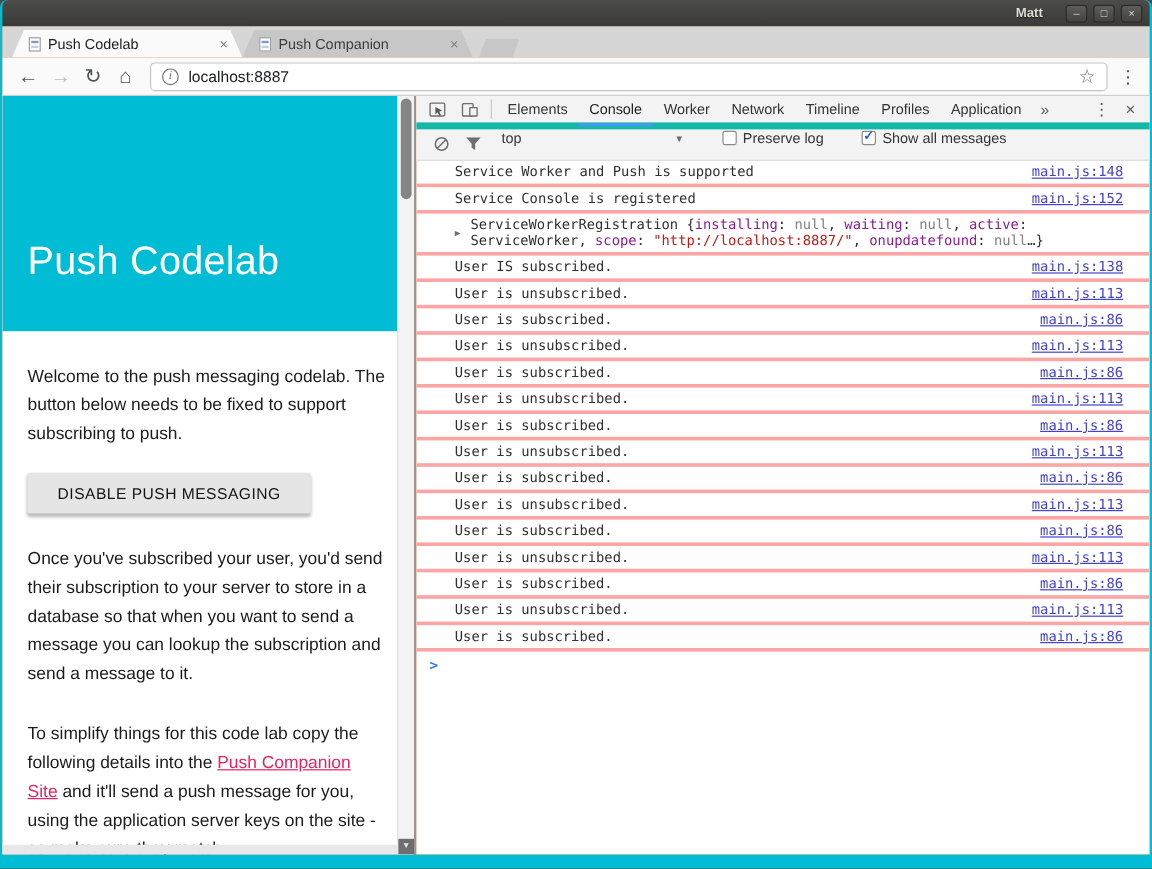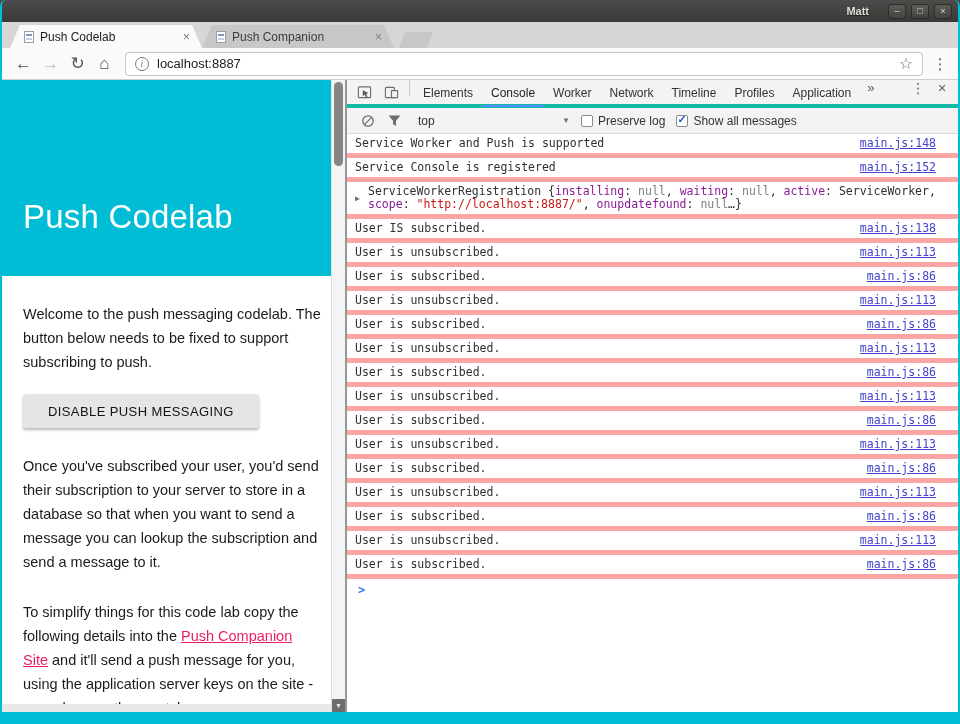--- a/index.html
+++ b/index.html
@@ -39,37 +39,37 @@
   .page-main p{margin:26px 10px 0 21px;font-size:14.5px;line-height:24px;color:#1b1b1b}
   .push-btn{display:block;margin:20px 0 0 21px;height:34px;padding:0 25px;background:#e5e5e5;border:none;border-radius:2px;box-shadow:0 2px 3px rgba(0,0,0,.28);font-family:"Liberation Sans",sans-serif;font-size:13px;letter-spacing:.4px;color:#141414}
   .pink-link{color:#e91e63;text-decoration:underline}
   .page-bottom-bar{position:absolute;bottom:0;left:0;right:0;height:8px;background:#e8e8e8}
   .page-scrollbar{width:14px;flex:none;background:#f4f4f4;border-left:1px solid #e0e0e0;position:relative}
   .thumb{position:absolute;top:2px;left:2px;right:2px;height:84px;background:#858585;border-radius:6px}
   .scroll-down{position:absolute;bottom:0;left:0;right:0;height:13px;background:#6e6e6e;color:#e8e8e8;font-size:7px;line-height:13px;text-align:center}
   .divider{width:2px;background:#969696;flex:none}
   
   .devtools{flex:1;display:flex;flex-direction:column;background:#fff;min-width:0}
-  .dt-tabbar{height:28px;background:#f3f3f3;border-bottom:4px solid #14b8a6;display:flex;align-items:flex-start;padding:0 4px;font-size:12px;color:#333;flex:none}
+  .dt-tabbar{height:28px;background:#f3f3f3;border-bottom:6px solid #14b8a6;display:flex;align-items:center;padding:0 4px;font-size:12px;color:#333;flex:none}
   .dt-iconbtn{width:27px;height:24px;display:flex;align-items:center;justify-content:center;flex:none}
   .dt-sep{width:1px;height:16px;background:#c9c9c9;margin:0 4px;flex:none}
   .dt-tabs{display:flex;height:27px}
   .dt-tab{padding:0 9px;line-height:27px;white-space:nowrap;color:#333}
   .dt-tab.active{box-shadow:inset 0 -2px 0 #4d90fe;color:#222}
   .dt-more{padding:0 7px;color:#5a5a5a;font-size:13px}
   .dt-spacer{flex:1}
   .dt-menu,.dt-close{width:24px;text-align:center;color:#5a5a5a;font-size:14px;flex:none}
-  .dt-console-toolbar{height:26px;background:#f3f3f3;border-bottom:1px solid #dadada;display:flex;align-items:center;padding:0 7px;font-size:12px;color:#333;flex:none}
+  .dt-console-toolbar{height:26px;background:#f3f3f3;border-bottom:1px solid #dadada;display:flex;align-items:flex-start;padding:0 7px;font-size:12px;color:#333;flex:none}
   .ctx-select{display:flex;align-items:center;justify-content:space-between;width:152px;margin-left:10px}
   .ctx-arrow{font-size:8px;color:#6e6e6e}
-  .chk{display:flex;align-items:center;gap:5px;margin-left:11px;white-space:nowrap}
+  .chk{display:flex;align-items:center;gap:5px;margin-left:32px;white-space:nowrap}
   .chk input{width:12px;height:12px;appearance:none;-webkit-appearance:none;border:1px solid #8b8b8b;border-radius:2px;background:#fff;position:relative;flex:none}
   .chk input:checked::after{content:"✓";position:absolute;top:-3px;left:0;font-size:11px;font-weight:bold;color:#2660d8}
   .console{flex:1;overflow:hidden;font-family:"DejaVu Sans Mono",monospace;font-size:11.5px;color:#303030}
-  .crow{display:flex;align-items:center;padding:3px 22px 3px 8px;border-bottom:5px solid #fca5a5;line-height:13px}
+  .crow{display:flex;align-items:center;padding:3px 22px 3px 32px;border-bottom:3px solid #fca5a5;line-height:13px}
   .ctext{flex:1;white-space:pre-wrap;word-break:normal}
   .clink{color:#4343cd;text-decoration:underline;margin-left:12px;white-space:nowrap}
   .crow.obj .ctext{}
   .disclosure{color:#6f6f6f;font-size:8px;width:13px;flex:none;line-height:13px}
   .tok-name{color:#303030}
   .tok-plain{color:#303030}
   .tok-prop{color:#8b1a94}
   .tok-null{color:#808080}
   .tok-string{color:#c41a16}
   .prompt-row{display:flex;padding:4px 8px}

